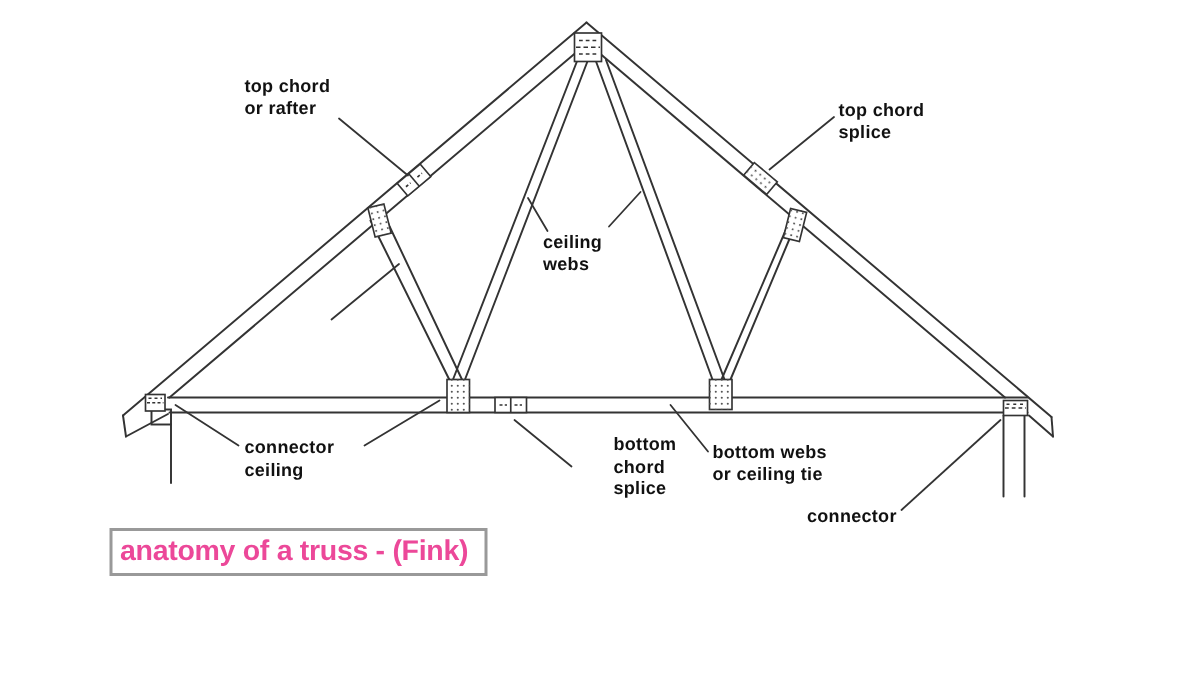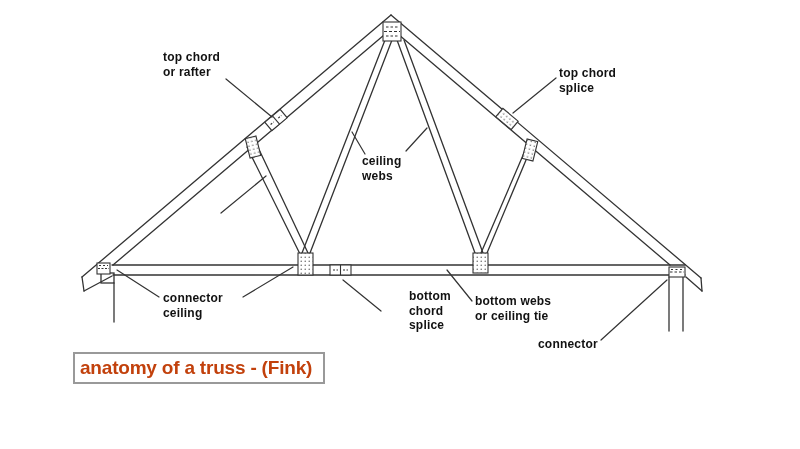--- a/index.html
+++ b/index.html
@@ -26,21 +26,21 @@
     position: absolute;
     left: 73px;
     top: 352px;
     width: 243px;
     height: 28px;
     border: 2px solid #999999;
     background: #ffffff;
     font-size: 19px;
     line-height: 28px;
     font-weight: bold;
-    color: #c2410c;
+    color: #ec4899;
     padding-left: 5px;
     white-space: nowrap;
     letter-spacing: -0.2px;
   }
 </style>
 </head>
 <body>
 
 <div id="canvas">
 

